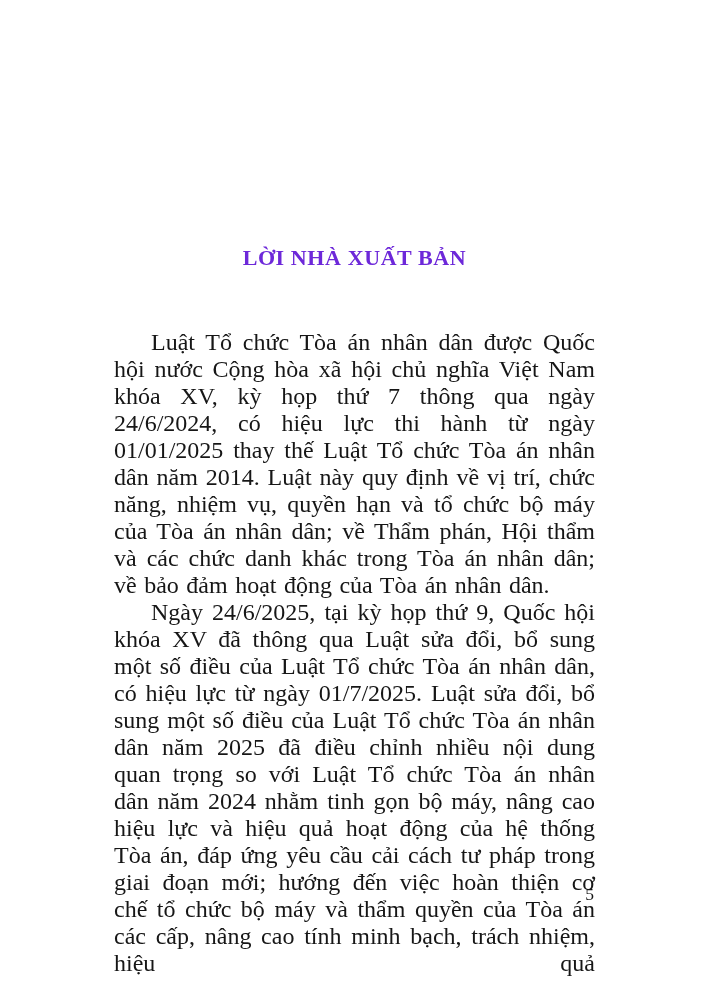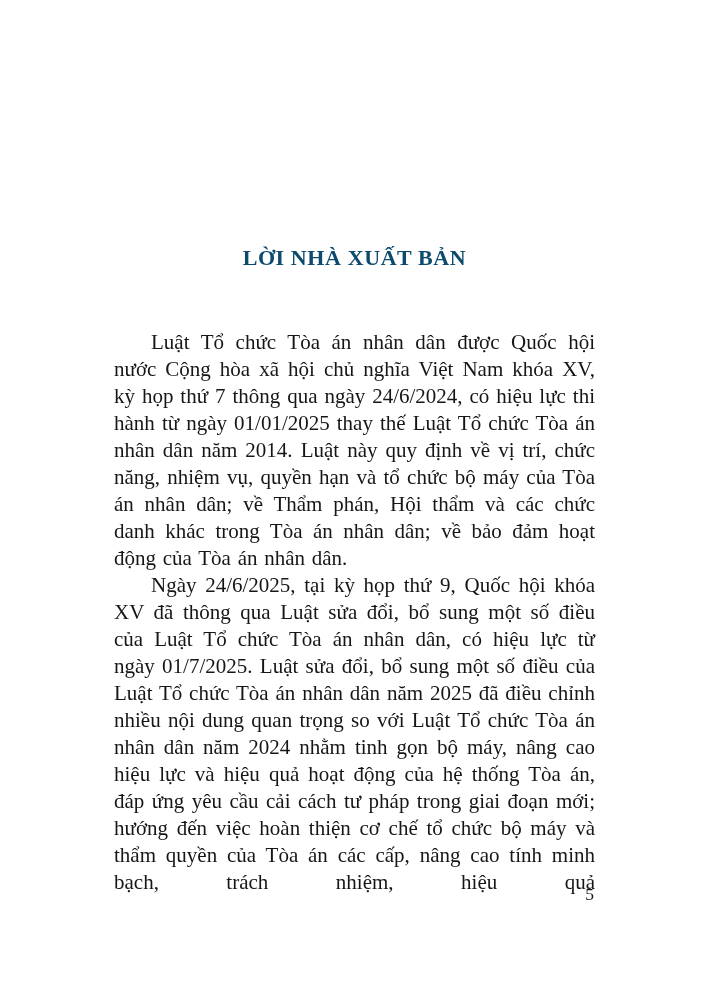--- a/index.html
+++ b/index.html
@@ -21,25 +21,25 @@
       box-sizing: border-box;
       padding: 245px 112px 0 114px;
       background: #ffffff;
     }
     .page-title {
       margin: 0 0 58px 0;
       text-align: center;
       font-weight: bold;
       font-size: 22px;
       letter-spacing: 0.6px;
-      color: #0c4a6e;
+      color: #6d28d9;
     }
     .body-text p {
       margin: 0;
-      font-size: 21px;
+      font-size: 24px;
       line-height: 27px;
       text-align: justify;
       text-indent: 37px;
       word-spacing: 1.5px;
       color: #161616;
     }
     .body-text p.continues {
       text-align-last: justify;
     }
     .page-number {

